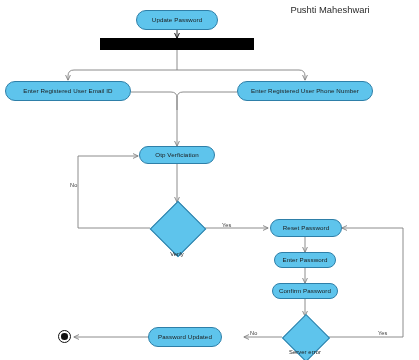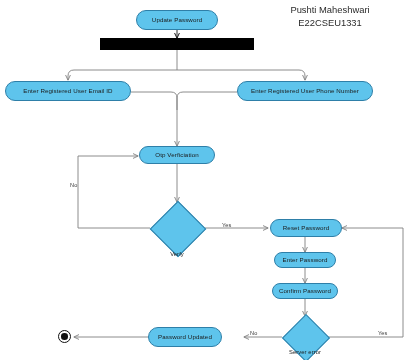--- a/index.html
+++ b/index.html
@@ -145,21 +145,20 @@
 
       <path d="M148,337 L74,337" marker-end="url(#arrow)"></path>
 
       <path d="M328,337 L403,337 L403,228 L342,228" marker-end="url(#arrow)"></path>
 
     </g>
   </svg>
 
   <div class="author-block">
     <div>Pushti Maheshwari</div>
-    <div>E22CSEU1331</div>
   </div>
 
   <div class="node" style="left:136px; top:10px; width:82px; height:20px;">
     <span>Update Password</span>
   </div>
 
   <div class="fork-bar" style="left:100px; top:38px; width:154px; height:12px;"></div>
 
   <div class="node" style="left:5px; top:81px; width:126px; height:20px;">
     <span>Enter Registered User Email ID</span>

